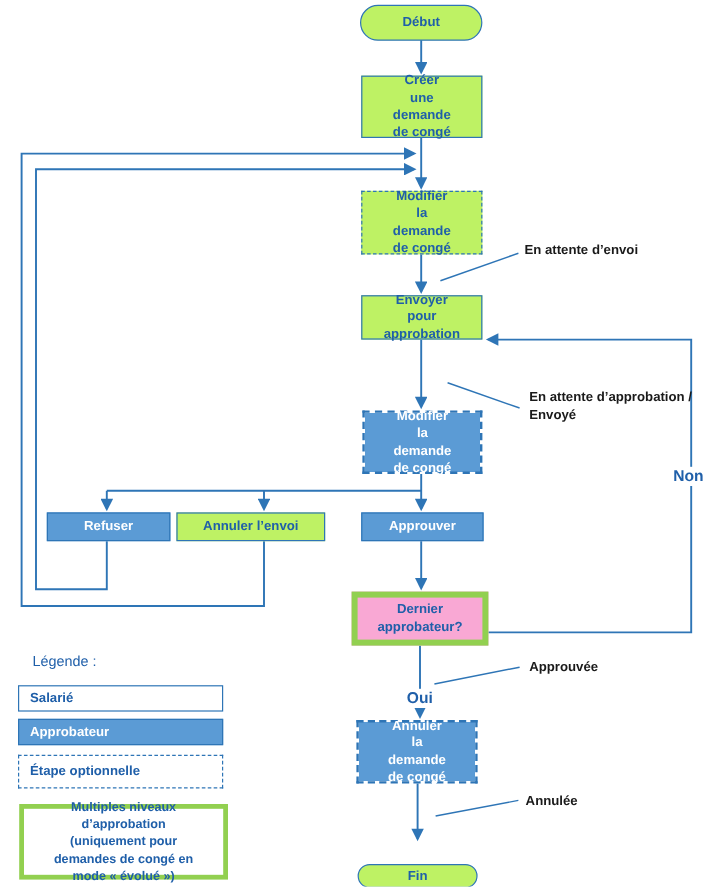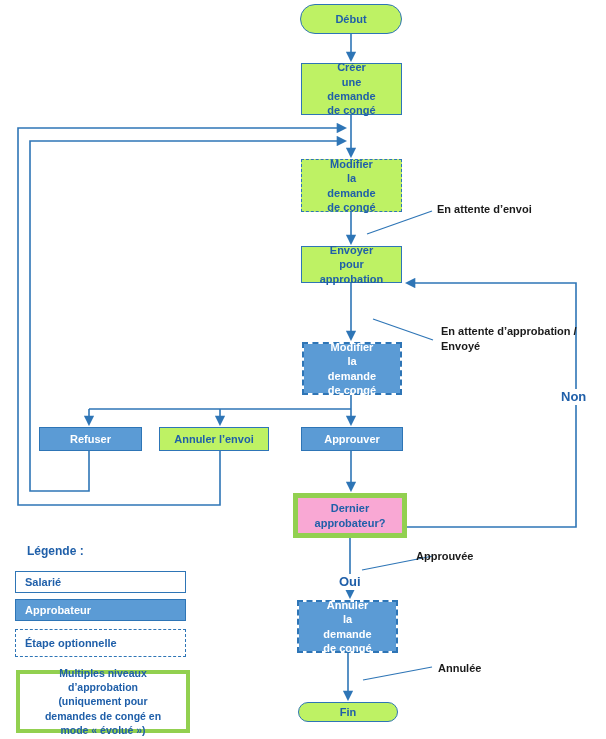--- a/index.html
+++ b/index.html
@@ -23,21 +23,21 @@
   .annotation{
     position:absolute;z-index:2;font-weight:bold;font-size:11px;
     color:#1A1A1A;line-height:1.4;white-space:nowrap;
   }
   .annotation.wrap{white-space:normal;}
   .blue-word{
     position:absolute;z-index:2;font-weight:bold;font-size:13px;
     color:#1F5FA9;background:#fff;padding:0 3px;line-height:1.2;
   }
   .legend-title{
-    position:absolute;z-index:1;font-weight:bold;font-size:12px;color:#1F5FA9;
+    position:absolute;z-index:1;font-weight:normal;font-size:12px;color:#1F5FA9;
   }
   .legend-item{
     position:absolute;box-sizing:border-box;z-index:1;
     display:flex;align-items:center;text-align:left;
     font-weight:bold;font-size:11px;color:#1F5FA9;
     background:#fff;border:1.6px solid #2E75B6;padding:0 9px;
   }
   .legend-item.blue{background:#5B9BD5;color:#fff;}
   .legend-item.dashed{border-style:dashed;}
   .legend-item.green{
@@ -85,39 +85,39 @@
   <div class="node pad" style="left:301px;top:63px;width:101px;height:52px">Créer une demande de congé</div>
 
   <div class="node dashed pad" style="left:301px;top:159px;width:101px;height:53px">Modifier la demande de congé</div>
 
   <div class="node pad" style="left:301px;top:246px;width:101px;height:37px">Envoyer pour approbation</div>
 
   <div class="node blue dashed pad" style="left:302px;top:342px;width:100px;height:53px">Modifier la demande de congé</div>
 
   <div class="node blue" style="left:39px;top:427px;width:103px;height:24px">Refuser</div>
 
-  <div class="node" style="left:159px;top:427px;width:110px;height:24px">Annuler l’envoi</div>
+  <div class="node" style="left:147px;top:427px;width:124px;height:24px">Annuler l’envoi</div>
 
   <div class="node blue" style="left:301px;top:427px;width:102px;height:24px">Approuver</div>
 
   <div class="node green" style="left:293px;top:493px;width:114px;height:45px">Dernier approbateur?</div>
 
   <div class="node blue dashed pad" style="left:297px;top:600px;width:101px;height:53px">Annuler la demande de congé</div>
 
-  <div class="node stadium" style="left:298px;top:702px;width:100px;height:20px">Fin</div>
+  <div class="node stadium" style="left:298px;top:720px;width:100px;height:20px">Fin</div>
 
   <div class="annotation" style="left:437px;top:202px">En attente d’envoi</div>
 
   <div class="annotation wrap" style="left:441px;top:324px;width:140px">En attente d’approbation / Envoyé</div>
 
   <div class="blue-word" style="left:558px;top:389px">Non</div>
 
   <div class="blue-word" style="left:336px;top:574px">Oui</div>
 
-  <div class="annotation" style="left:416px;top:549px">Approuvée</div>
+  <div class="annotation" style="left:441px;top:549px">Approuvée</div>
 
   <div class="annotation" style="left:438px;top:661px">Annulée</div>
 
   <div class="legend-title" style="left:27px;top:544px">Légende :</div>
 
   <div class="legend-item" style="left:15px;top:571px;width:171px;height:22px">Salarié</div>
 
   <div class="legend-item blue" style="left:15px;top:599px;width:171px;height:22px">Approbateur</div>
 
   <div class="legend-item dashed" style="left:15px;top:629px;width:171px;height:28px">Étape optionnelle</div>

